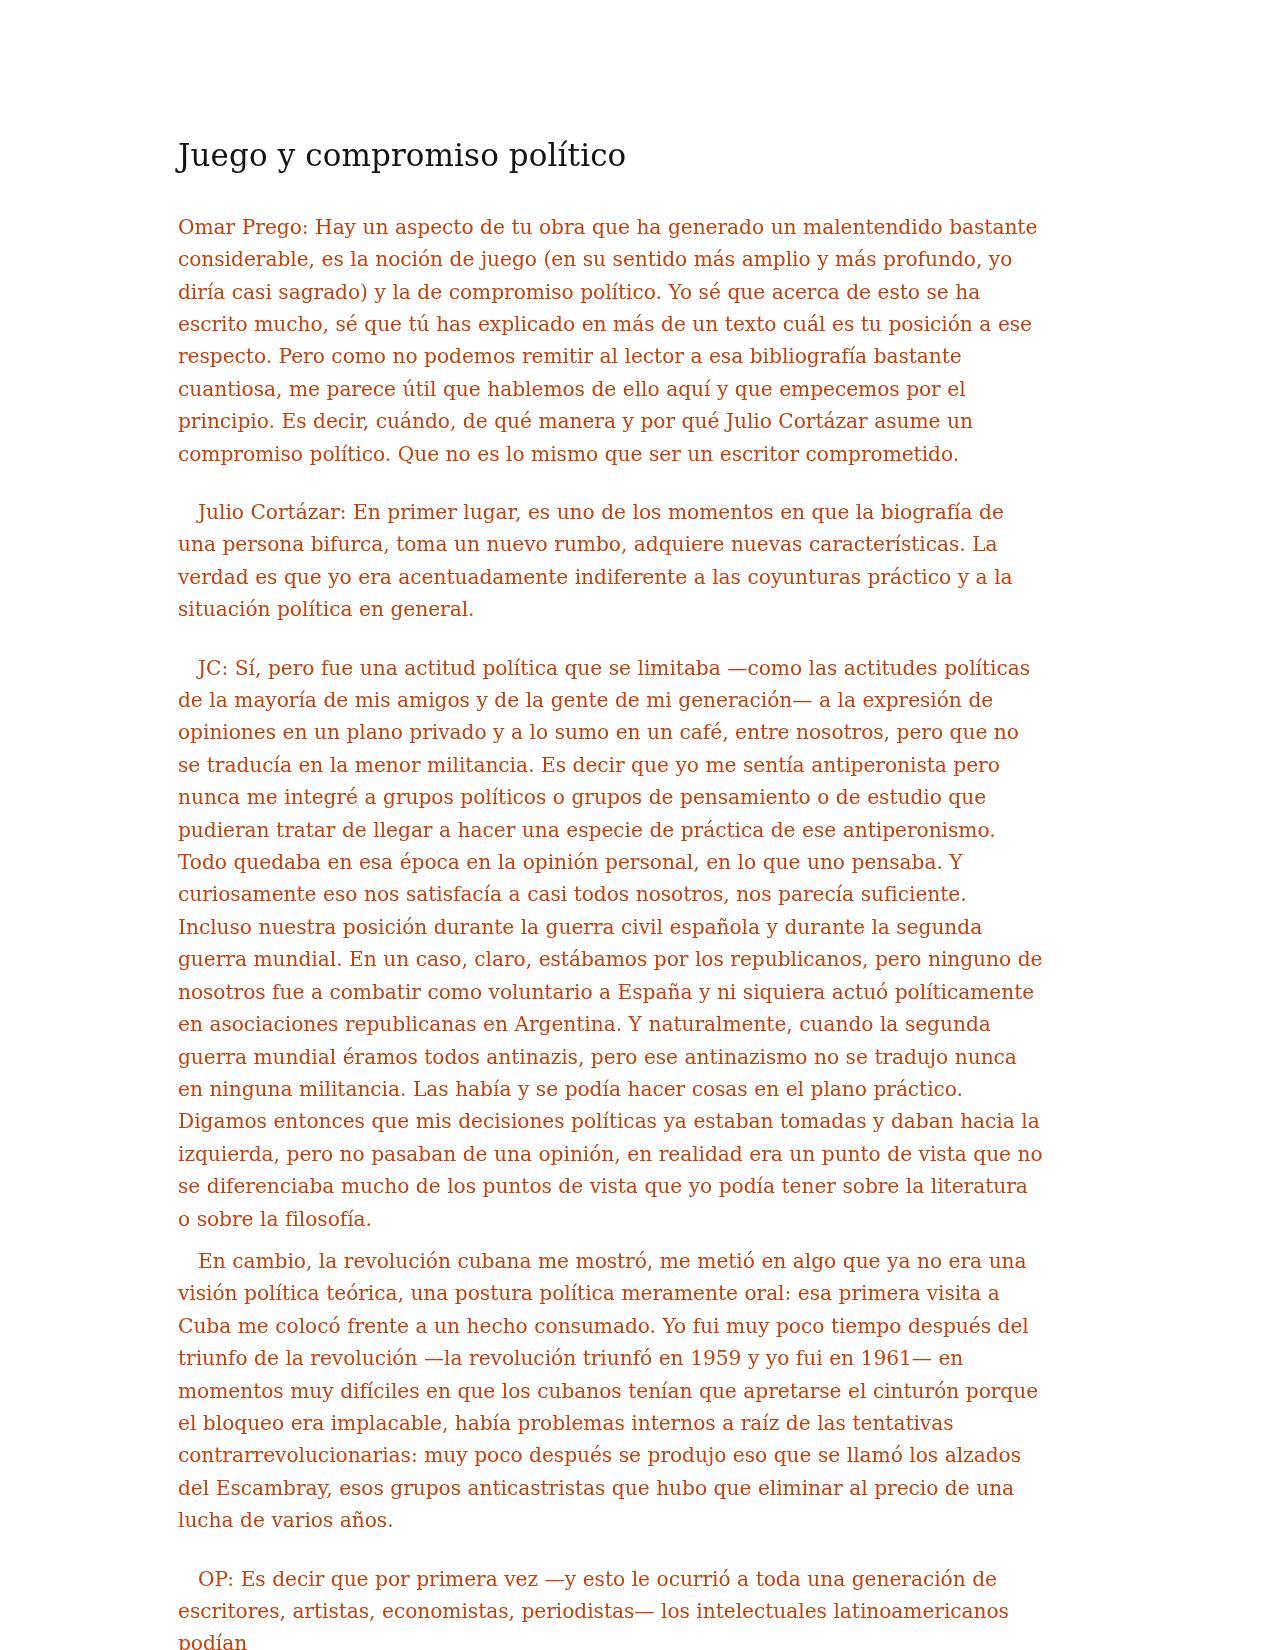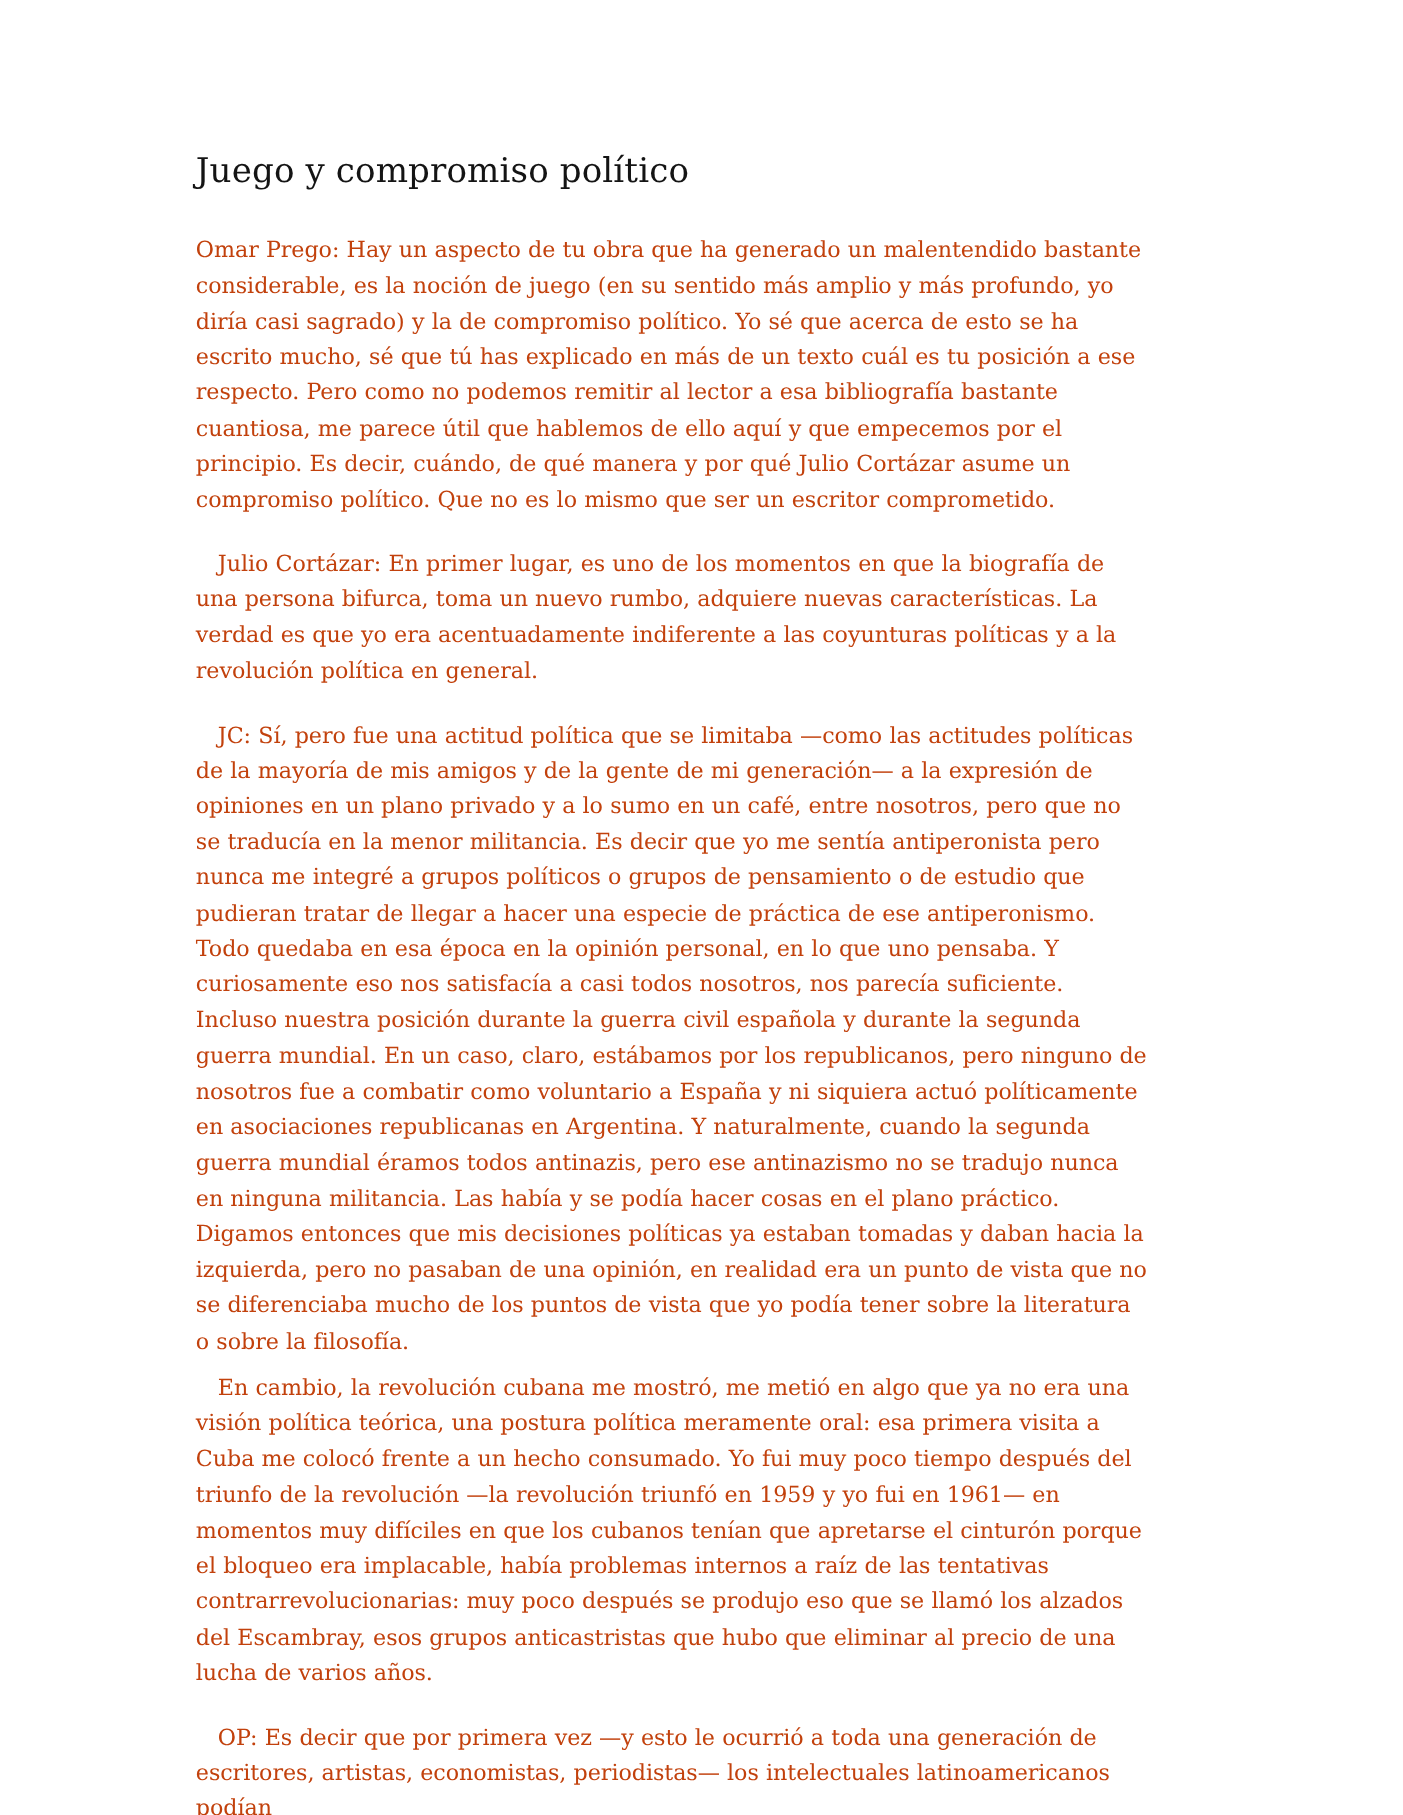--- a/index.html
+++ b/index.html
@@ -60,21 +60,21 @@
 </head>
 <body>
 
 <div class="page">
   <div class="content">
 
     <h1 class="doc-title">Juego y compromiso político</h1>
 
     <p class="para">Omar Prego: Hay un aspecto de tu obra que ha generado un malentendido bastante considerable, es la noción de juego (en su sentido más amplio y más profundo, yo diría casi sagrado) y la de compromiso político. Yo sé que acerca de esto se ha escrito mucho, sé que tú has explicado en más de un texto cuál es tu posición a ese respecto. Pero como no podemos remitir al lector a esa bibliografía bastante cuantiosa, me parece útil que hablemos de ello aquí y que empecemos por el principio. Es decir, cuándo, de qué manera y por qué Julio Cortázar asume un compromiso político. Que no es lo mismo que ser un escritor comprometido.</p>
 
-    <p class="para indent">Julio Cortázar: En primer lugar, es uno de los momentos en que la biografía de una persona bifurca, toma un nuevo rumbo, adquiere nuevas características. La verdad es que yo era acentuadamente indiferente a las coyunturas políticas y a la revolución política en general.</p>
+    <p class="para indent">Julio Cortázar: En primer lugar, es uno de los momentos en que la biografía de una persona bifurca, toma un nuevo rumbo, adquiere nuevas características. La verdad es que yo era acentuadamente indiferente a las coyunturas práctico y a la situación política en general.</p>
 
 
     <p class="para indent tight">JC: Sí, pero fue una actitud política que se limitaba —como las actitudes políticas de la mayoría de mis amigos y de la gente de mi generación— a la expresión de opiniones en un plano privado y a lo sumo en un café, entre nosotros, pero que no se traducía en la menor militancia. Es decir que yo me sentía antiperonista pero nunca me integré a grupos políticos o grupos de pensamiento o de estudio que pudieran tratar de llegar a hacer una especie de práctica de ese antiperonismo. Todo quedaba en esa época en la opinión personal, en lo que uno pensaba. Y curiosamente eso nos satisfacía a casi todos nosotros, nos parecía suficiente. Incluso nuestra posición durante la guerra civil española y durante la segunda guerra mundial. En un caso, claro, estábamos por los republicanos, pero ninguno de nosotros fue a combatir como voluntario a España y ni siquiera actuó políticamente en asociaciones republicanas en Argentina. Y naturalmente, cuando la segunda guerra mundial éramos todos antinazis, pero ese antinazismo no se tradujo nunca en ninguna militancia. Las había y se podía hacer cosas en el plano práctico. Digamos entonces que mis decisiones políticas ya estaban tomadas y daban hacia la izquierda, pero no pasaban de una opinión, en realidad era un punto de vista que no se diferenciaba mucho de los puntos de vista que yo podía tener sobre la literatura o sobre la filosofía.</p>
 
     <p class="para cont">En cambio, la revolución cubana me mostró, me metió en algo que ya no era una visión política teórica, una postura política meramente oral: esa primera visita a Cuba me colocó frente a un hecho consumado. Yo fui muy poco tiempo después del triunfo de la revolución —la revolución triunfó en 1959 y yo fui en 1961— en momentos muy difíciles en que los cubanos tenían que apretarse el cinturón porque el bloqueo era implacable, había problemas internos a raíz de las tentativas contrarrevolucionarias: muy poco después se produjo eso que se llamó los alzados del Escambray, esos grupos anticastristas que hubo que eliminar al precio de una lucha de varios años.</p>
 
     <p class="para indent">OP: Es decir que por primera vez —y esto le ocurrió a toda una generación de escritores, artistas, economistas, periodistas— los intelectuales latinoamericanos podían</p>
 
   </div>
 </div>

